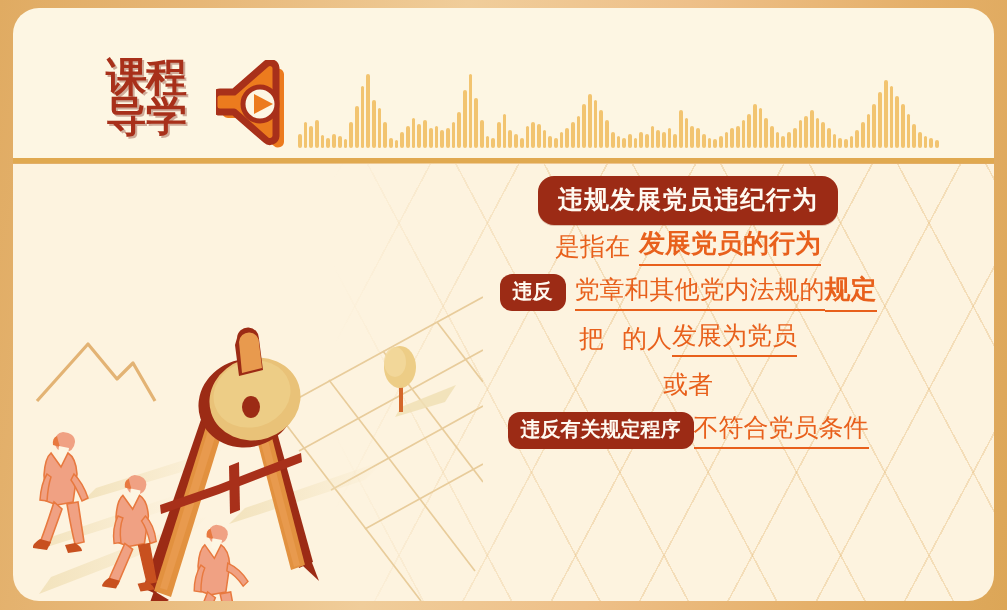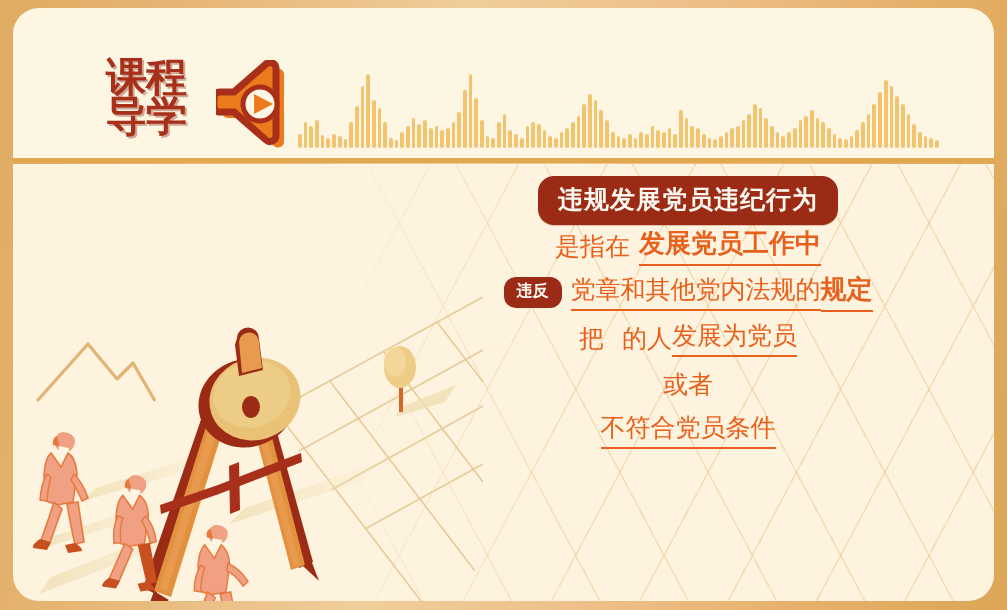--- a/index.html
+++ b/index.html
@@ -74,21 +74,21 @@
   .badge {
     display:inline-block; background:#9c2b15; color:#fffaf1;
     font-weight:bold; border-radius:13px;
     font-family:"DejaVu Serif","Liberation Serif",serif;
   }
   #line-title .badge { font-size:25px; padding:7px 20px 9px; border-radius:16px;
     letter-spacing:1px; box-shadow:0 1px 0 rgba(130,40,18,.25); }
   .orange { color:#e8601c; font-size:25px; }
   .orange-b { color:#e8601c; font-size:26px; font-weight:bold; }
   .ul { border-bottom:2.5px solid #e8601c; padding-bottom:3px; }
-  .badge-sm { font-size:16px; padding:4px 13px 6px; border-radius:12px;text-align:center; }
+  .badge-sm { font-size:20px; padding:4px 13px 6px; border-radius:12px;text-align:center; }
   .sp { display:inline-block; width:9px; }
   
   #illo { position:absolute; left:0; top:0; width:470px; height:437px; }
   
 </style>
 </head>
 <body>
 
 <div id="frame">
 
@@ -370,21 +370,21 @@
 
     <div id="text-block">
 
       <div class="t-line" id="line-title">
         <span class="badge">违规发展党员违纪行为</span>
       </div>
 
       <div class="t-line">
         <span class="orange">是指在</span>
         <span class="sp"></span>
-        <span class="orange-b ul">发展党员工作中</span>
+        <span class="orange-b ul">发展党员的行为</span>
       </div>
 
       <div class="t-line">
         <span class="badge badge-sm">违反</span>
         <span class="sp"></span>
         <span class="orange ul">党章和其他党内法规的</span>
         <span class="orange-b ul">规定</span>
       </div>
 
       <div class="t-line">
@@ -393,18 +393,19 @@
         <span class="sp"></span>
         <span class="orange">的人</span>
         <span class="orange ul">发展为党员</span>
       </div>
 
       <div class="t-line">
         <span class="orange">或者</span>
       </div>
 
       <div class="t-line">
+        <span class="badge badge-sm">违反有关规定程序</span>
         <span class="orange ul">不符合党员条件</span>
       </div>
     </div>
 
   </div>
 </div>
 
 </body></html>

